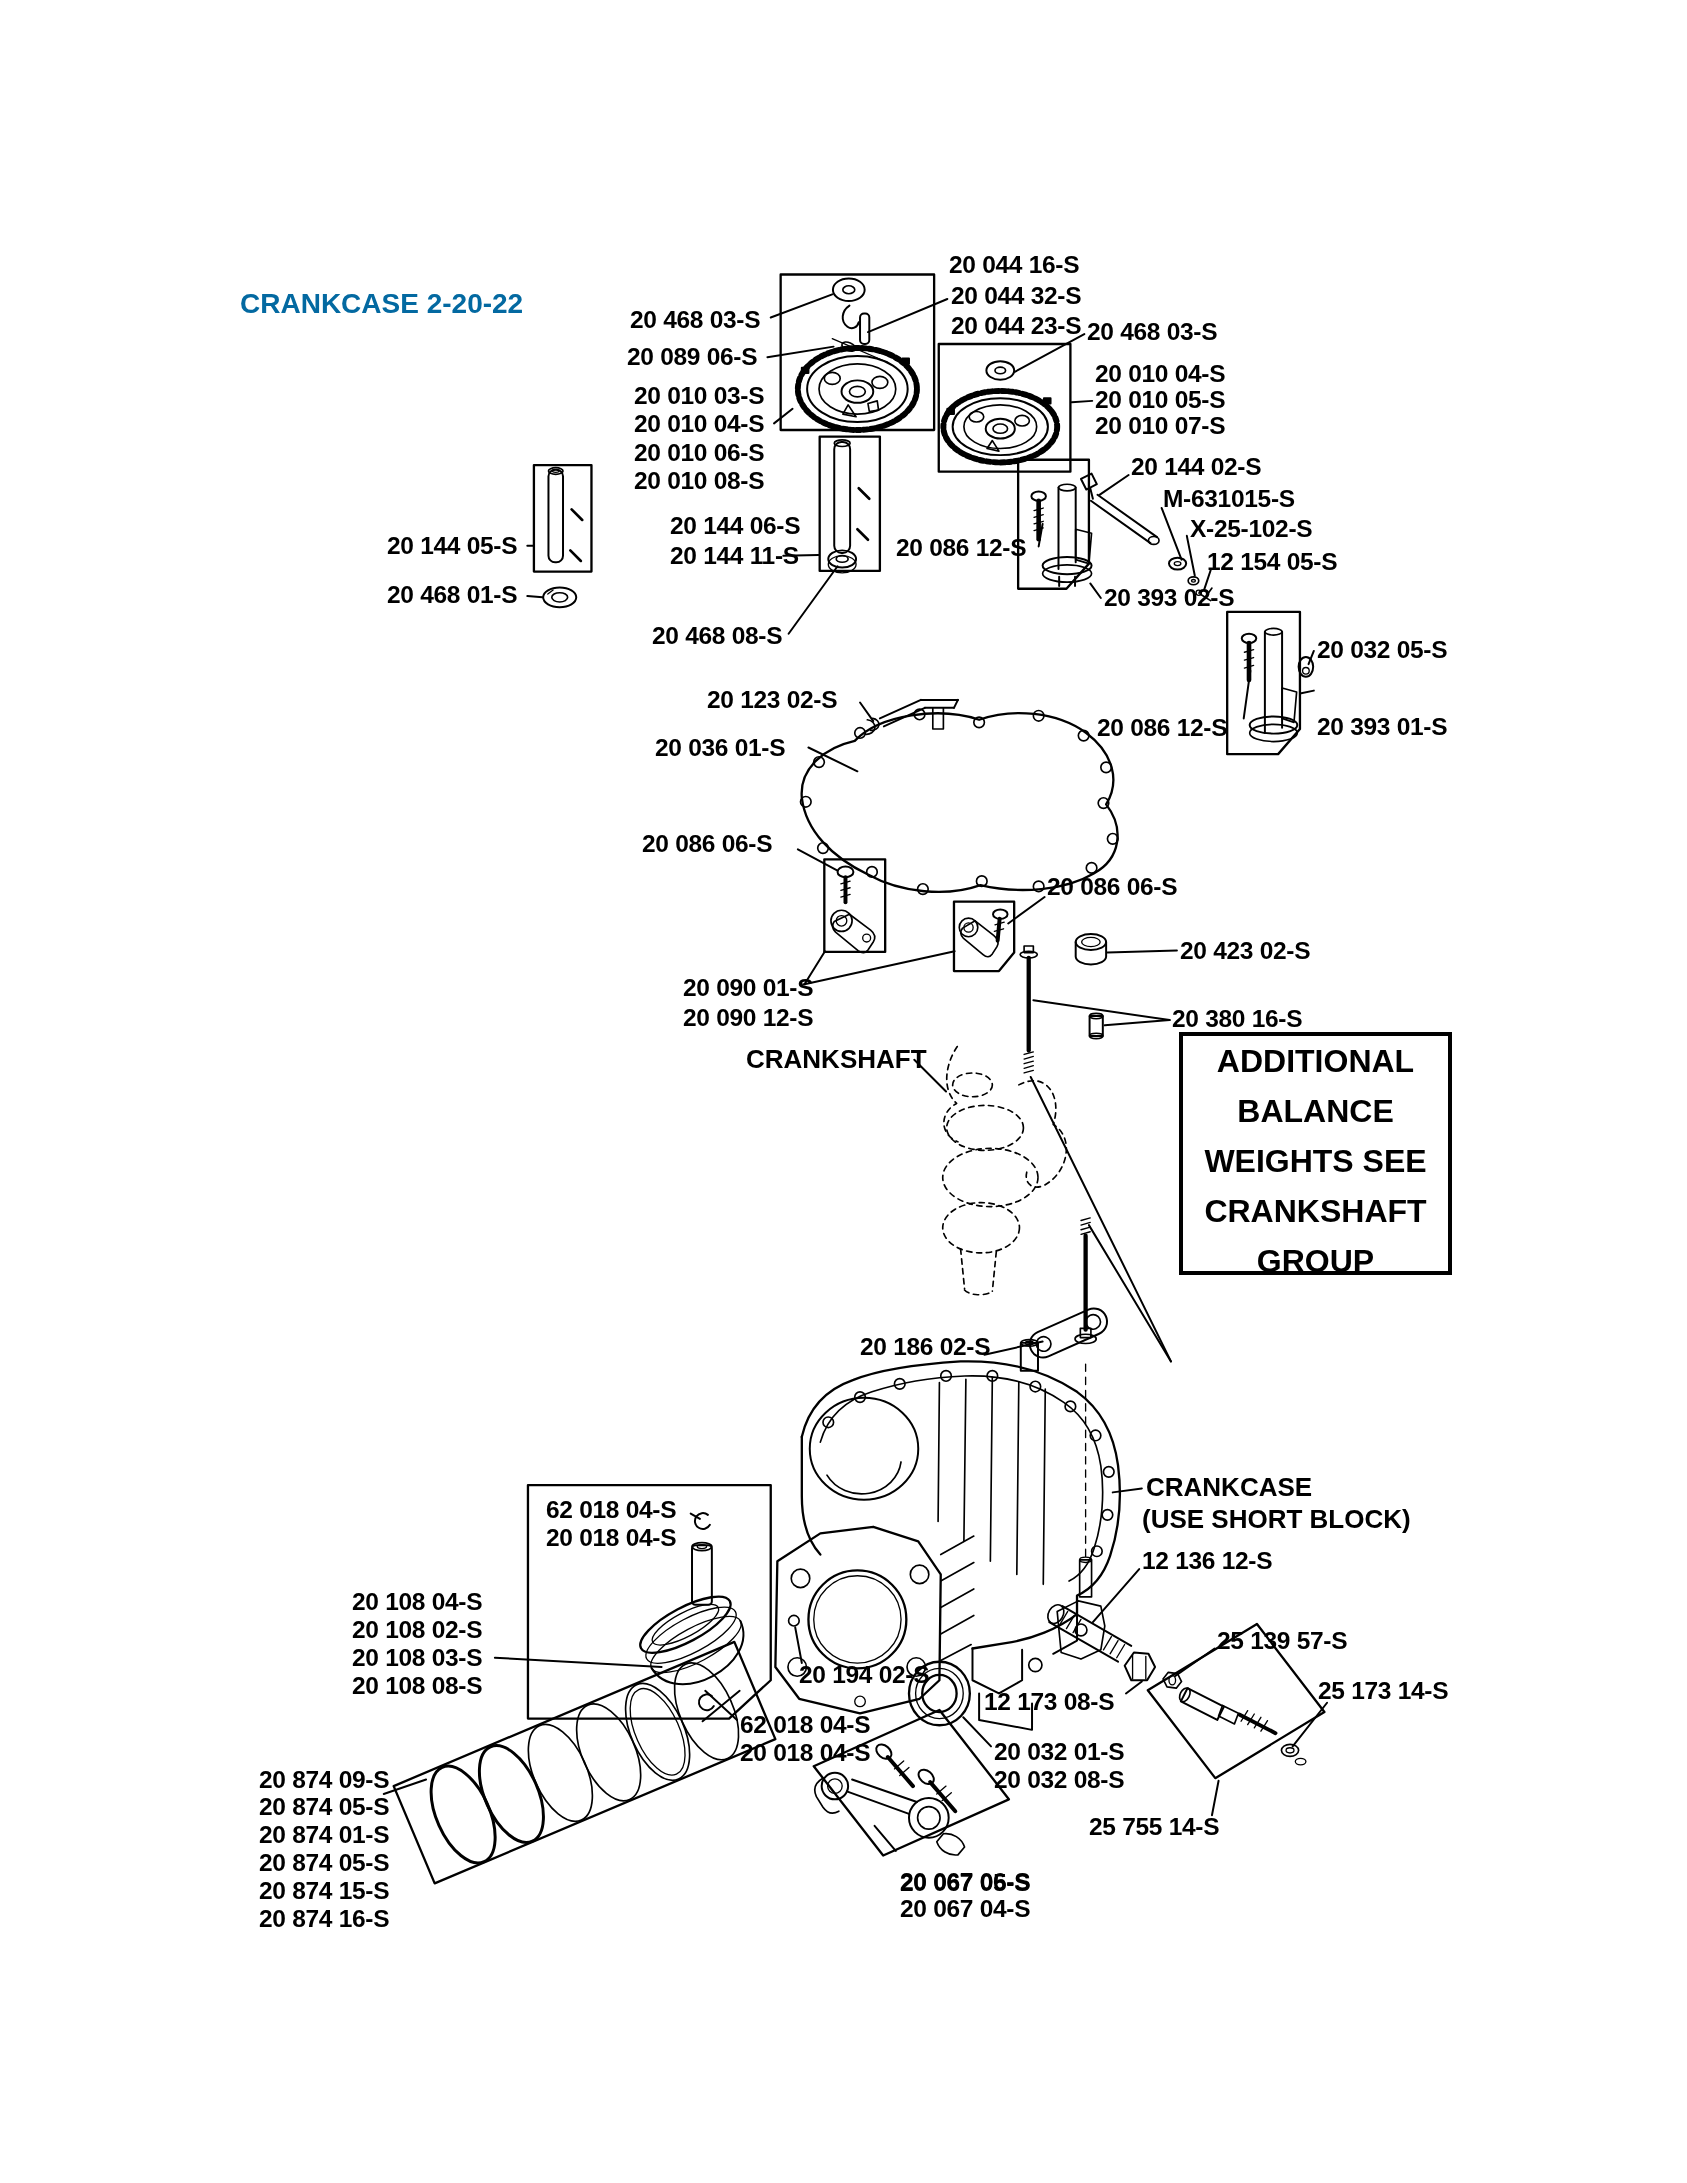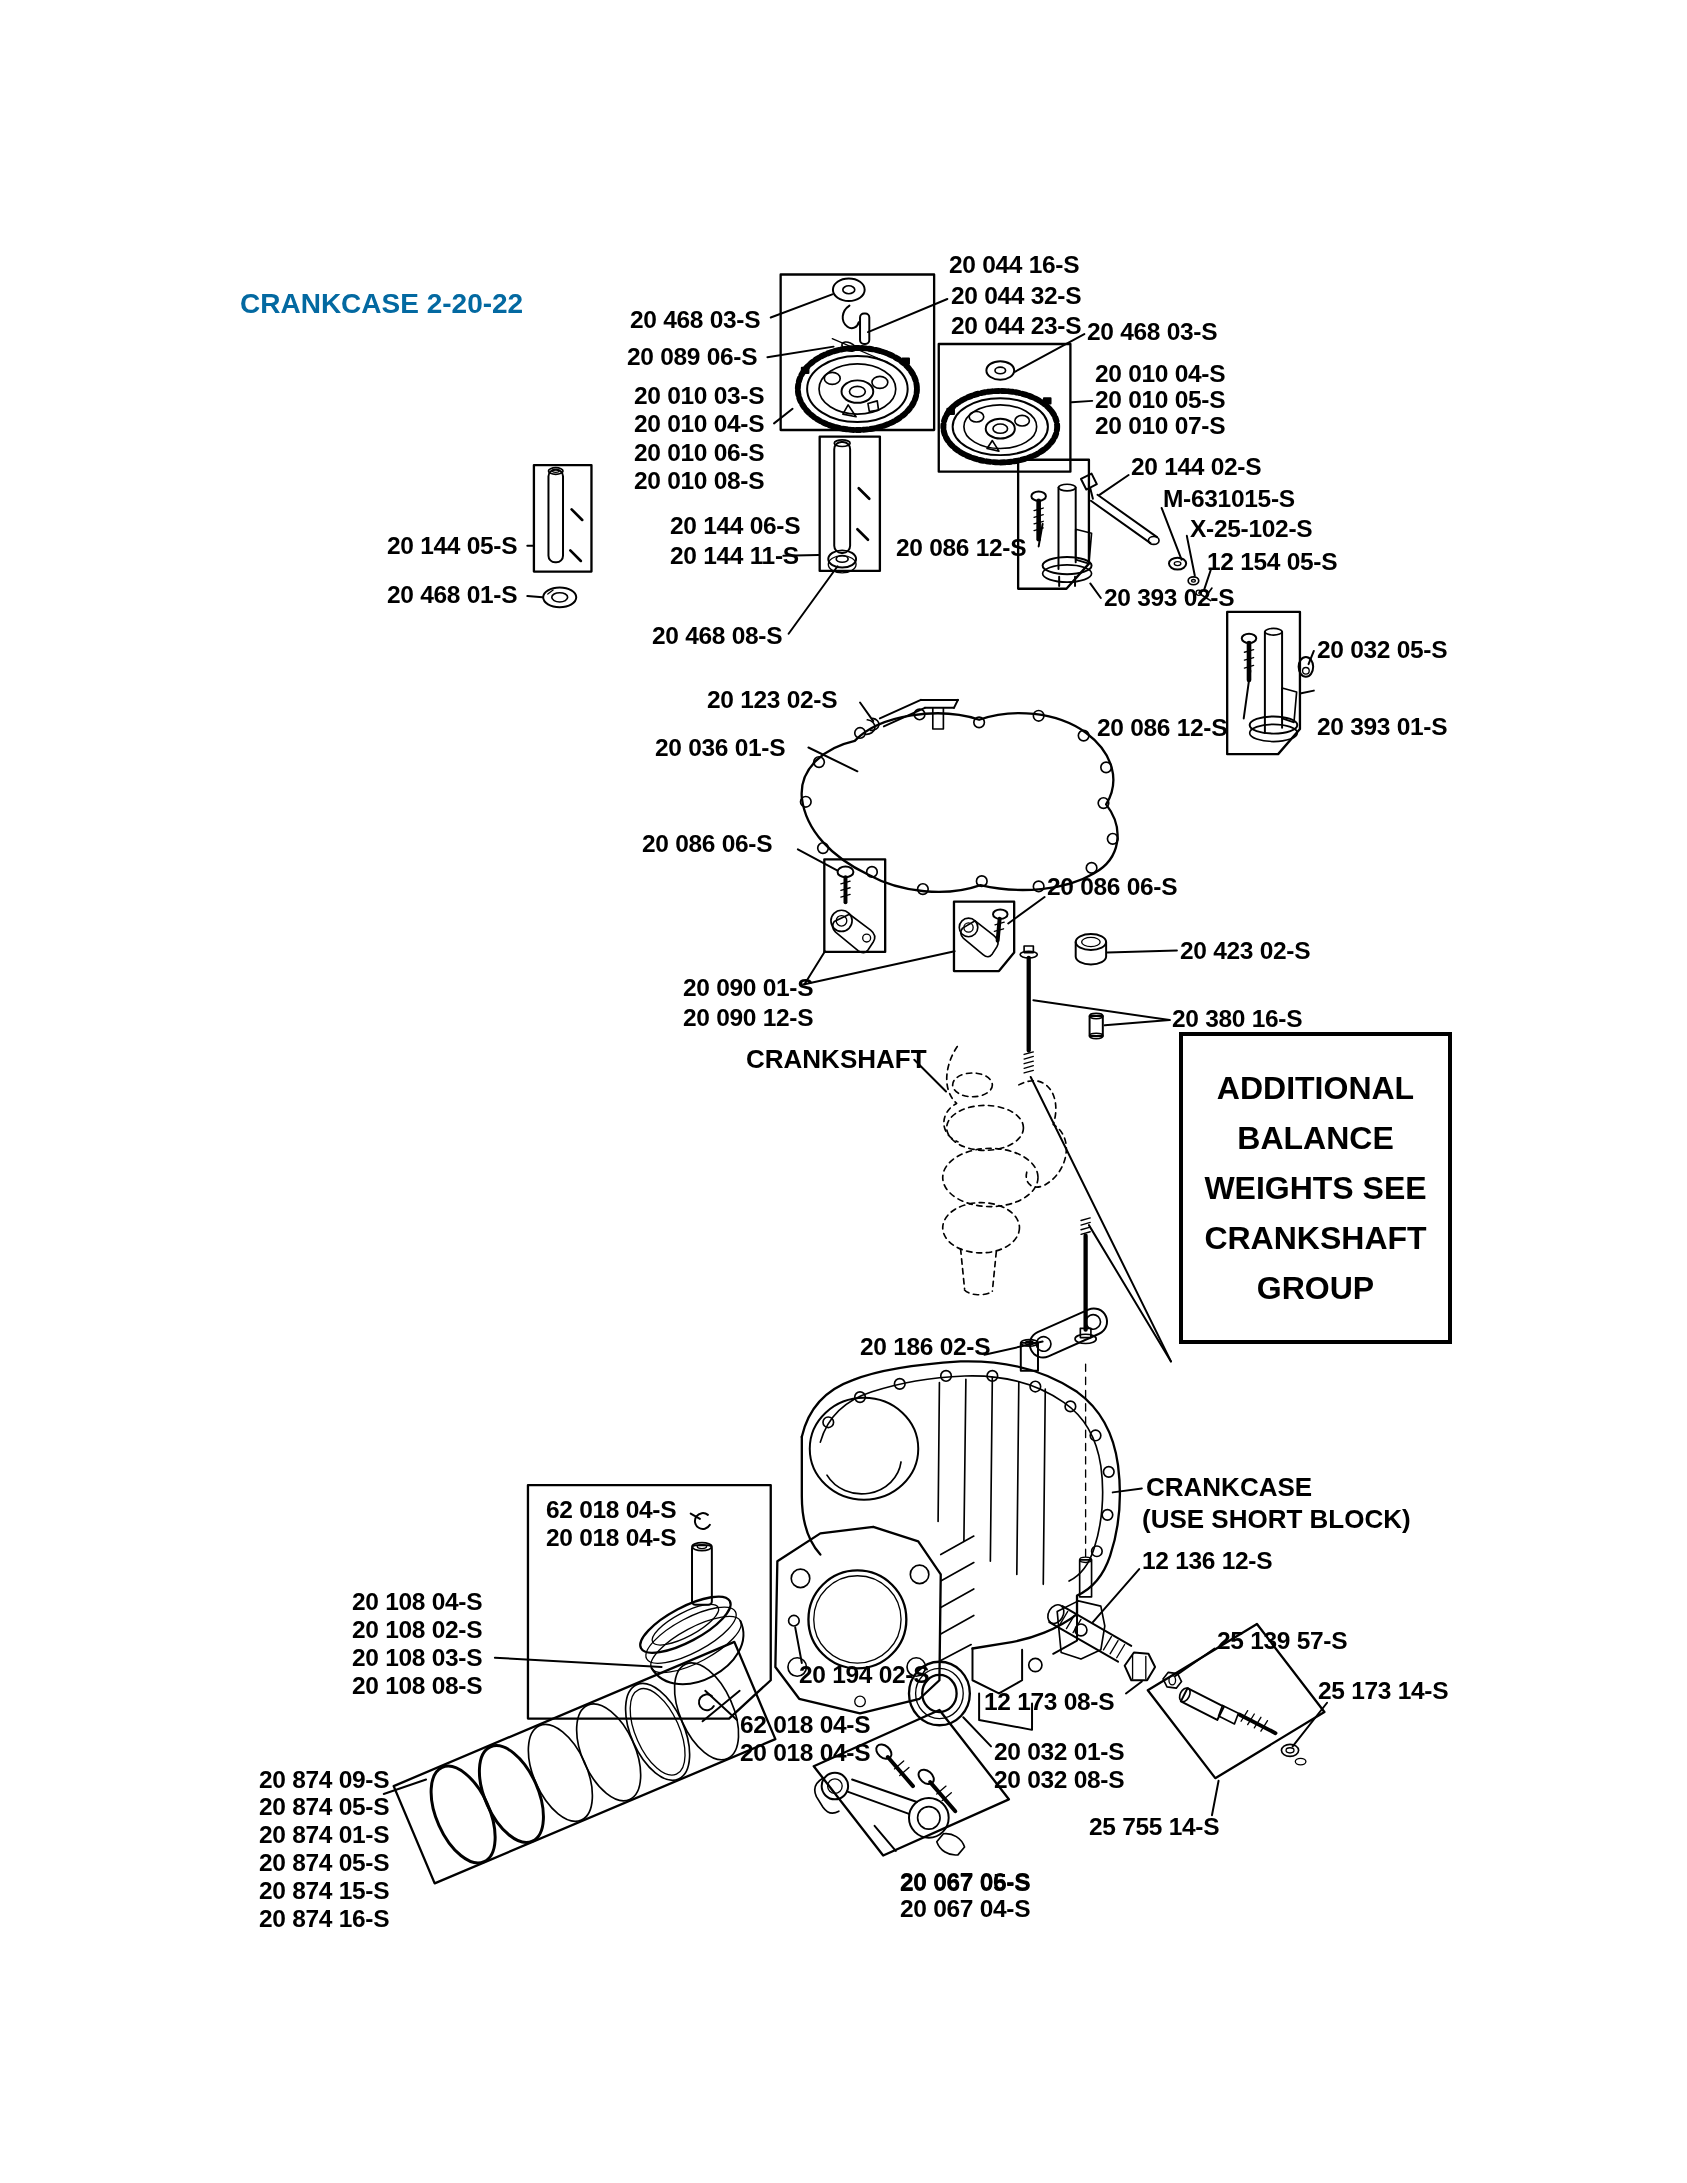--- a/index.html
+++ b/index.html
@@ -3,22 +3,22 @@
 <meta charset="utf-8">
 <style>
   html,body{margin:0;padding:0;background:#fff;}
   body{width:1687px;height:2183px;position:relative;font-family:"Liberation Sans",sans-serif;}
   #stage{position:absolute;left:0;top:0;width:1687px;height:2183px;}
   svg{position:absolute;left:0;top:0;}
   .pl{position:absolute;transform:translateY(-50%);font:700 24.5px/1 "Liberation Sans",sans-serif;
       letter-spacing:-0.3px;color:#000;white-space:nowrap;}
   .title{position:absolute;transform:translateY(-50%);font:700 28px/1 "Liberation Sans",sans-serif;color:#0369a1;white-space:nowrap;}
   .bigcap{position:absolute;transform:translateY(-50%);font:700 26px/1 "Liberation Sans",sans-serif;color:#000;white-space:nowrap;}
-  #note-box{position:absolute;left:1179px;top:1032px;width:273px;height:312px;border:4px solid #000;
-      display:flex;flex-direction:column;justify-content:center;align-items:center;box-sizing:border-box;}
+  #note-box{position:absolute;left:1179px;top:1032px;width:273px;height:243px;border:4px solid #000;
+      display:flex;flex-direction:column;justify-content:space-between;align-items:center;box-sizing:border-box;}
   #note-box div{font:700 32px/50px "Liberation Sans",sans-serif;color:#000;text-align:center;white-space:nowrap;}
 </style>
 </head>
 <body>
 
 <div id="stage">
 
 <svg width="1687" height="2183" viewBox="0 0 2550 3300">
   <g fill="none" stroke="#000" stroke-width="3" stroke-linecap="round" stroke-linejoin="round">
 

